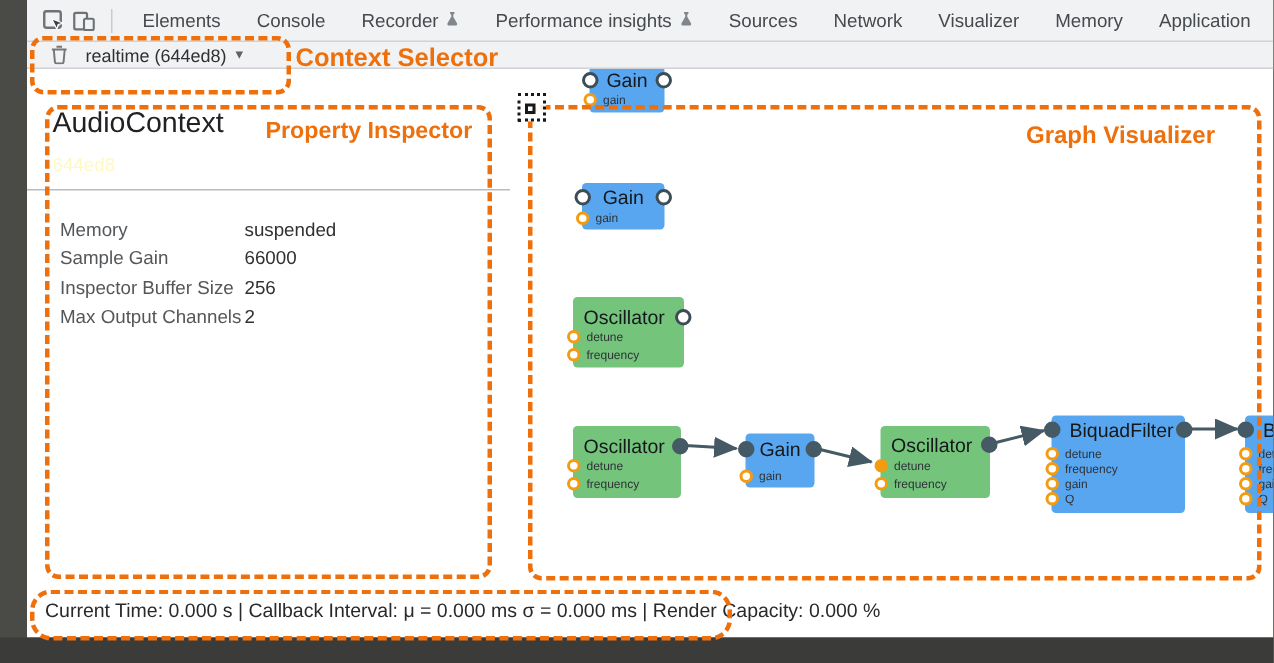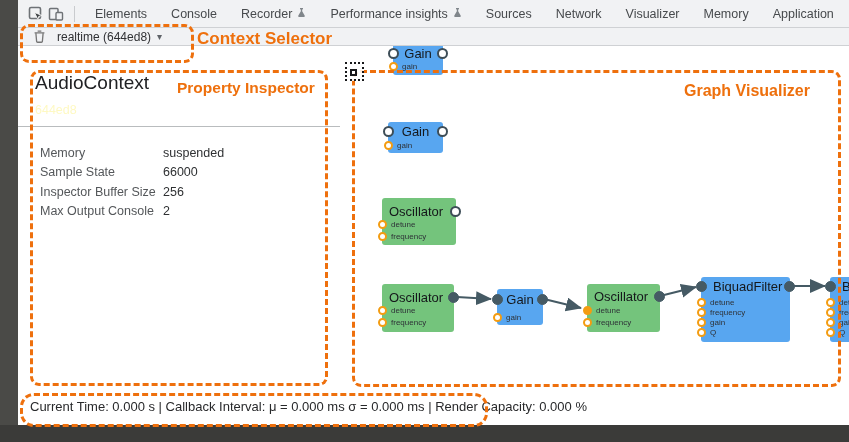--- a/index.html
+++ b/index.html
@@ -135,29 +135,29 @@
 
   <div class="abs" id="ai-title">AudioContext</div>
   <div class="abs" id="ai-id">644ed8</div>
   <div class="abs" id="ai-divider"></div>
   <div class="abs" id="ai-rows">
       <div class="prow">
         <span class="plabel">Memory</span>
         <span class="pvalue">suspended</span>
       </div>
       <div class="prow">
-        <span class="plabel">Sample State</span>
+        <span class="plabel">Sample Gain</span>
         <span class="pvalue">66000</span>
       </div>
       <div class="prow">
         <span class="plabel">Inspector Buffer Size</span>
         <span class="pvalue">256</span>
       </div>
       <div class="prow">
-        <span class="plabel">Max Output Console</span>
+        <span class="plabel">Max Output Channels</span>
         <span class="pvalue">2</span>
       </div>
     </div>
 
   <svg id="edges" width="849" height="442">
     <defs>
       <marker id="arrow" markerWidth="9" markerHeight="8" refX="7.5" refY="3.5" orient="auto">
         <path d="M0 0L8 3.5L0 7z" fill="#455a64"></path>
       </marker>
     </defs>

